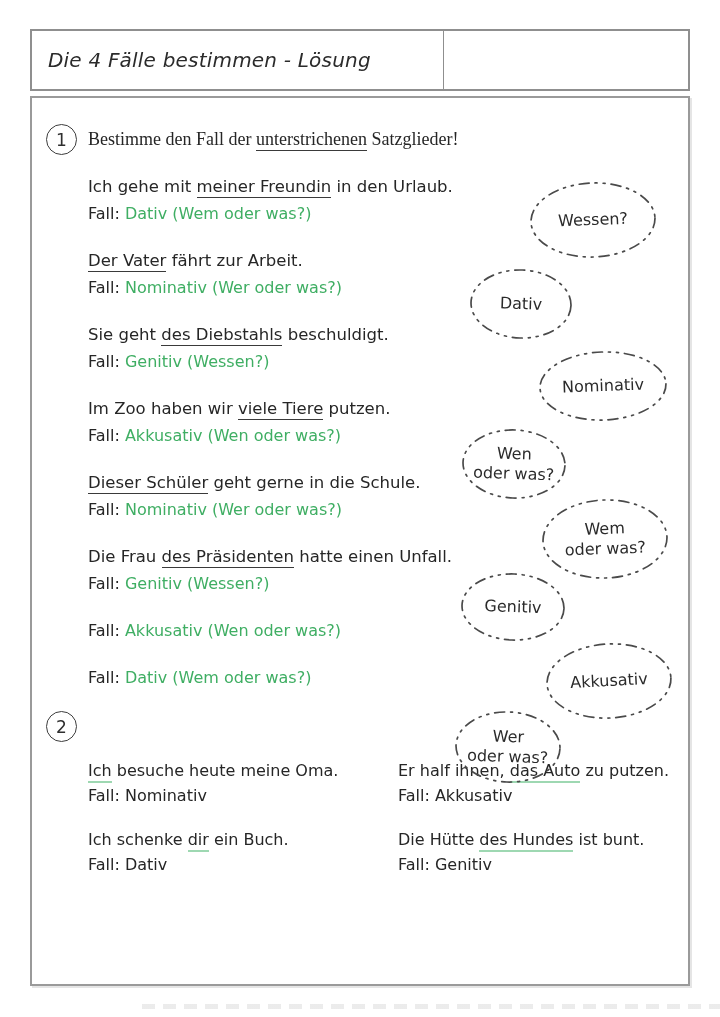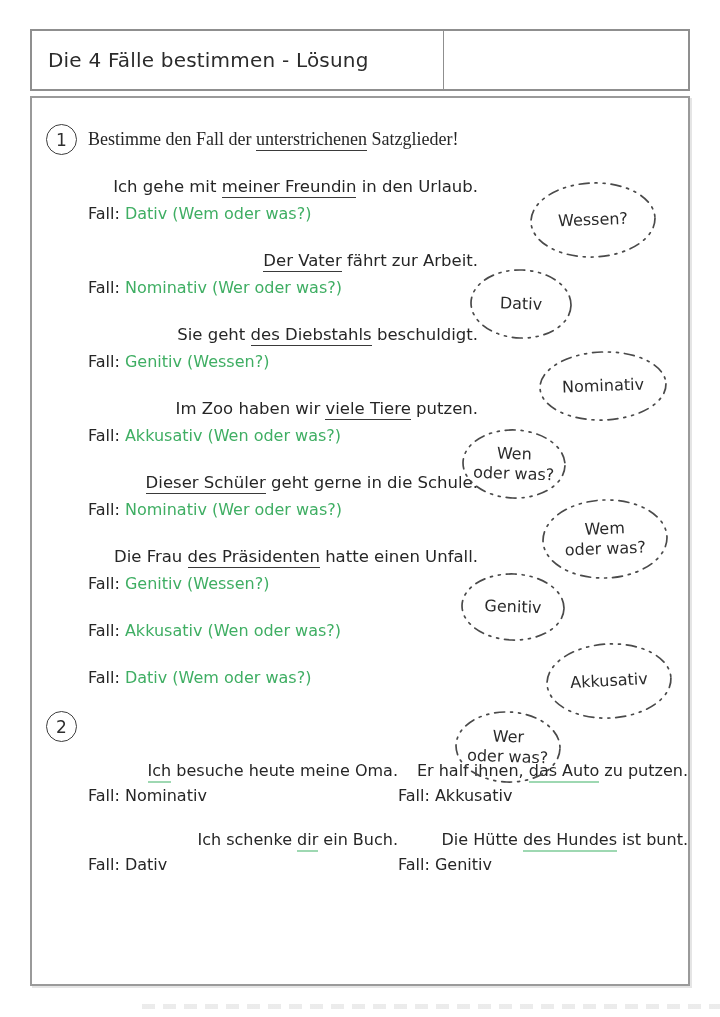--- a/index.html
+++ b/index.html
@@ -5,21 +5,21 @@
   html,body{margin:0;padding:0;}
   body{
     width:720px;height:1017px;position:relative;background:#ffffff;
     font-family:"DejaVu Sans","Liberation Sans",sans-serif;
     color:#2f2f2f;overflow:hidden;
   }
   
   .header-box{
     position:absolute;left:30px;top:29px;width:660px;height:62px;
     border:2px solid #8f8f8f;box-sizing:border-box;background:#fff;
-    display:flex;align-items:center;
+    display:flex;align-items:center;font-style:italic;
   }
   .header-title{
     padding-left:16px;font-size:20px;letter-spacing:.2px;color:#2b2b2b;
   }
   .header-divider{
     position:absolute;left:411px;top:0;width:0;height:100%;
     border-left:1.5px solid #8f8f8f;
   }
   
   .main-box{
@@ -35,21 +35,21 @@
     width:31px;height:31px;border:1.7px solid #3d3d3d;border-radius:50%;
     box-sizing:border-box;display:flex;align-items:center;justify-content:center;
     font-size:17px;color:#2f2f2f;flex:0 0 auto;
   }
   .task-heading .htext{font-size:18px;color:#262626;font-family:Liberation Serif, serif;}
   .u-ink{border-bottom:1.7px solid #3a3a3a;padding-bottom:1px;}
   .u-green{border-bottom:2px solid #9ed8b2;padding-bottom:1px;}
   
   .t1-items{margin-left:42px;width:390px;}
   .pair{margin-bottom:20px;}
-  .sentence{font-size:16.5px;line-height:27px;color:#262626;white-space:nowrap;text-align:right;}
+  .sentence{font-size:16.5px;line-height:27px;color:#262626;white-space:nowrap;}
   .answer{font-size:16px;line-height:27px;white-space:nowrap;}
   .answer .lbl{color:#262626;}
   .answer .val{color:#3fae63;}
   
   .task2{margin-top:2px;}
   .t2-grid{margin-left:42px;display:grid;grid-template-columns:310px auto;row-gap:19px;margin-top:16px;}
   .t2-item .sentence{font-size:16px;line-height:25px;}
   .t2-item .answer2{font-size:16px;line-height:25px;color:#262626;white-space:nowrap;}
   
   .bubble{position:absolute;display:flex;align-items:center;justify-content:center;}

